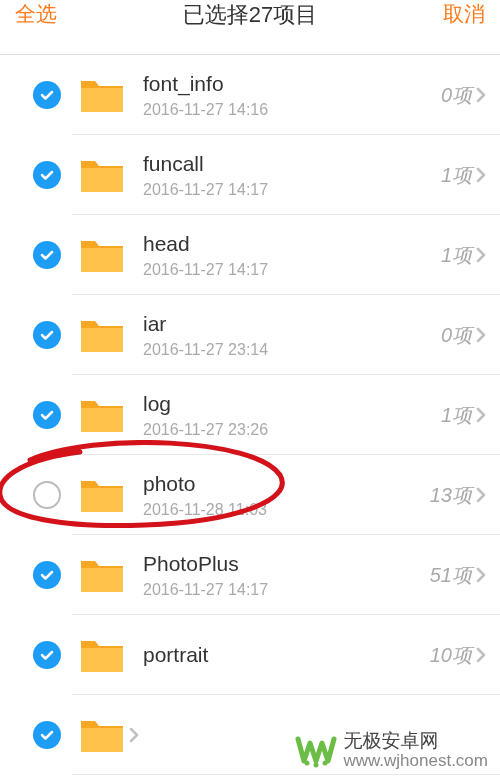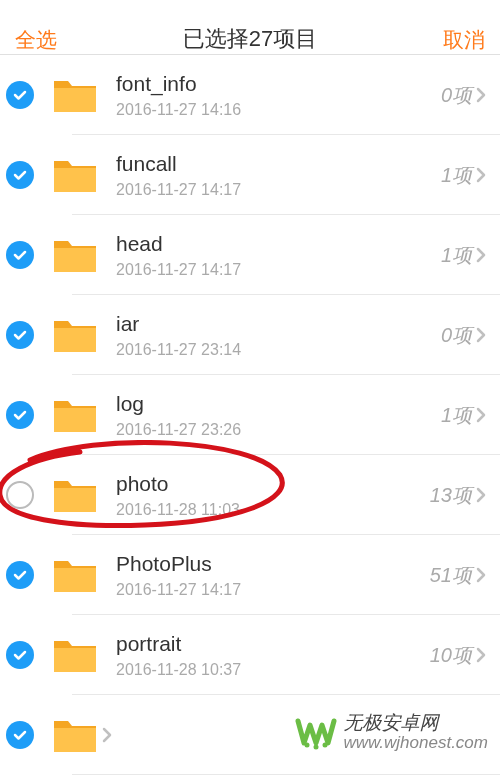--- a/index.html
+++ b/index.html
@@ -7,40 +7,40 @@
       width: 500px;
       height: 777px;
       font-family: -apple-system, "Helvetica Neue", Arial, sans-serif;
       background: #fff;
       position: relative;
       overflow: hidden;
     }
     .header {
       height: 55px;
       display: flex;
-      align-items: flex-end;
+      align-items: flex-start;
       justify-content: space-between;
       padding: 0 15px;
       border-bottom: 1px solid #e0e0e0;
     }
     .header-left, .header-right {
       color: #ff7a1a;
       font-size: 21px;
     }
     .header-title {
       color: #333;
       font-size: 22px;
       font-weight: 500;
     }
     .list { }
     .row {
       display: flex;
       align-items: center;
       height: 80px;
-      padding-left: 6px;
+      padding-left: 33px;
       position: relative;
     }
     .row::after {
       content: "";
       position: absolute;
       left: 72px;
       right: 0;
       bottom: 0;
       height: 1px;
       background: #e8e8e8;
@@ -96,26 +96,25 @@
       margin-right: 14px;
       flex-shrink: 0;
     }
     .annotation {
       position: absolute;
       pointer-events: none;
       z-index: 5;
     }
     .watermark {
       position: absolute;
-      bottom: 24px;
+      bottom: 6px;
       right: 12px;
       display: flex;
       align-items: center;
       z-index: 10;
-      font-style: italic;
     }
     .watermark-logo {
       width: 42px;
       height: 36px;
       margin-right: 6px;
     }
     .watermark-text {
       display: flex;
       flex-direction: column;
       line-height: 1.1;
@@ -274,21 +273,20 @@
         <svg viewBox="0 0 16 16">
           <path d="M3 8 L6.5 11.5 L13 5" stroke="#fff" stroke-width="2.5" fill="none" stroke-linecap="round" stroke-linejoin="round"></path>
         </svg>
       </div>
       <svg class="folder" viewBox="0 0 46 38">
   <path d="M2 5 L16 5 L20 10 L44 10 L44 36 L2 36 Z" fill="#f5a623"></path>
   <path d="M2 12 L44 12 L44 36 L2 36 Z" fill="#ffc24b"></path>
 </svg>
       <div class="info">
         <div class="name">portrait</div>
-        <div class="date">2016-11-28 10:37</div>
       </div>
       <div class="count">10项</div>
       <svg class="chev" viewBox="0 0 10 16">
         <path d="M2 2 L8 8 L2 14" stroke="#c0c0c0" stroke-width="2.5" fill="none" stroke-linecap="round" stroke-linejoin="round"></path>
       </svg>
     </div>
     <div class="row">
       <div class="check checked">
         <svg viewBox="0 0 16 16">
           <path d="M3 8 L6.5 11.5 L13 5" stroke="#fff" stroke-width="2.5" fill="none" stroke-linecap="round" stroke-linejoin="round"></path>

